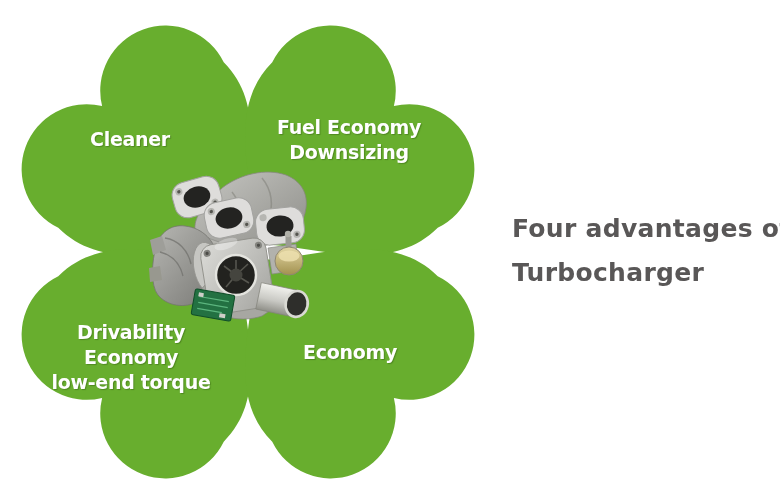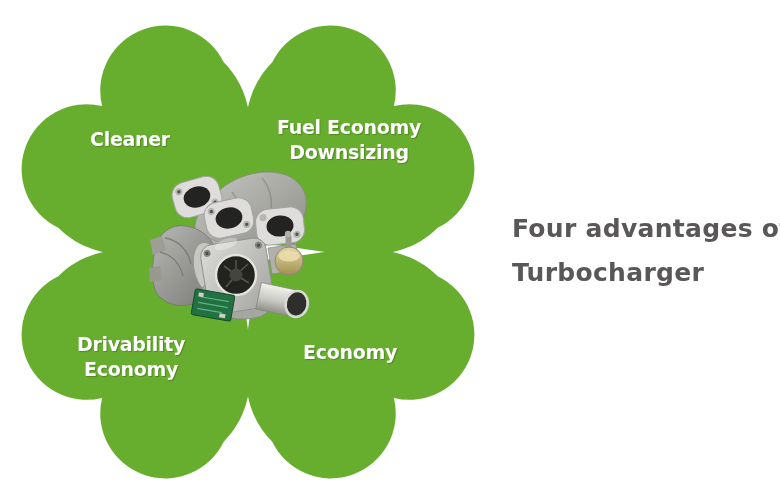--- a/index.html
+++ b/index.html
@@ -166,20 +166,21 @@
   <div class="leaf-label pos-tl">
     <div>Cleaner</div>
   </div>
   <div class="leaf-label pos-tr">
     <div>Fuel Economy</div>
     <div>Downsizing</div>
   </div>
   <div class="leaf-label pos-bl">
     <div>Drivability</div>
     <div>Economy</div>
+    <div>low-end torque</div>
   </div>
   <div class="leaf-label pos-br">
     <div>Economy</div>
   </div>
 
   <div class="main-title">
     <div>Four advantages of</div>
     <div>Turbocharger</div>
   </div>
 

